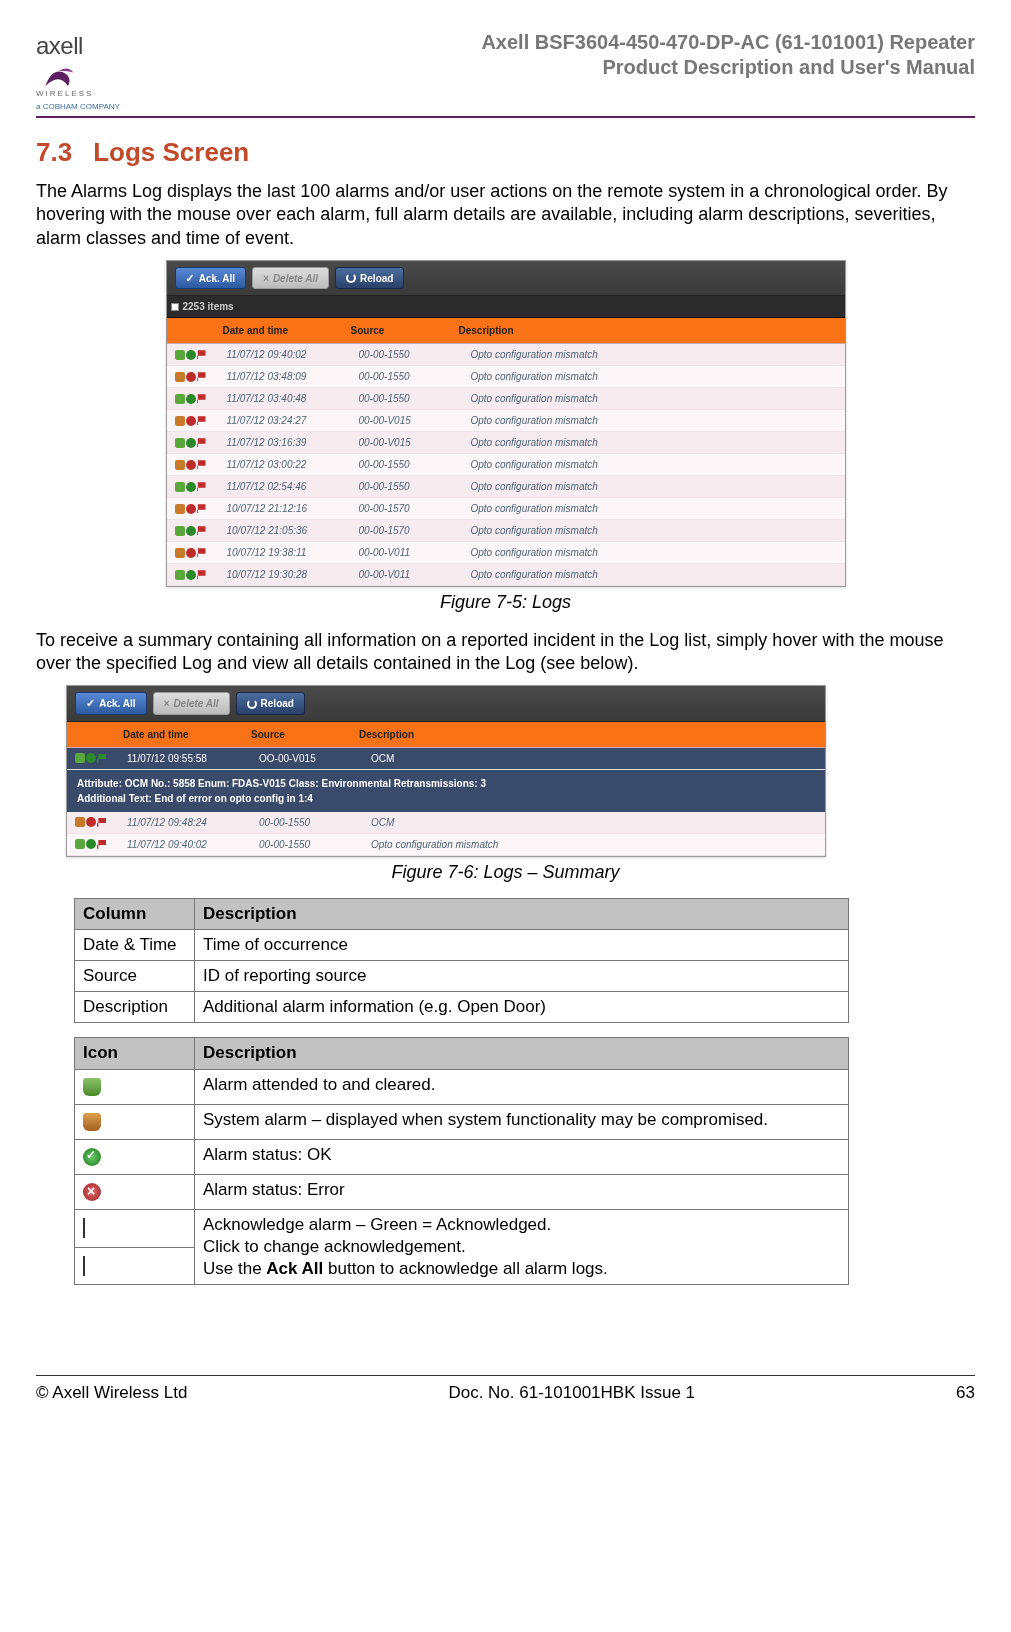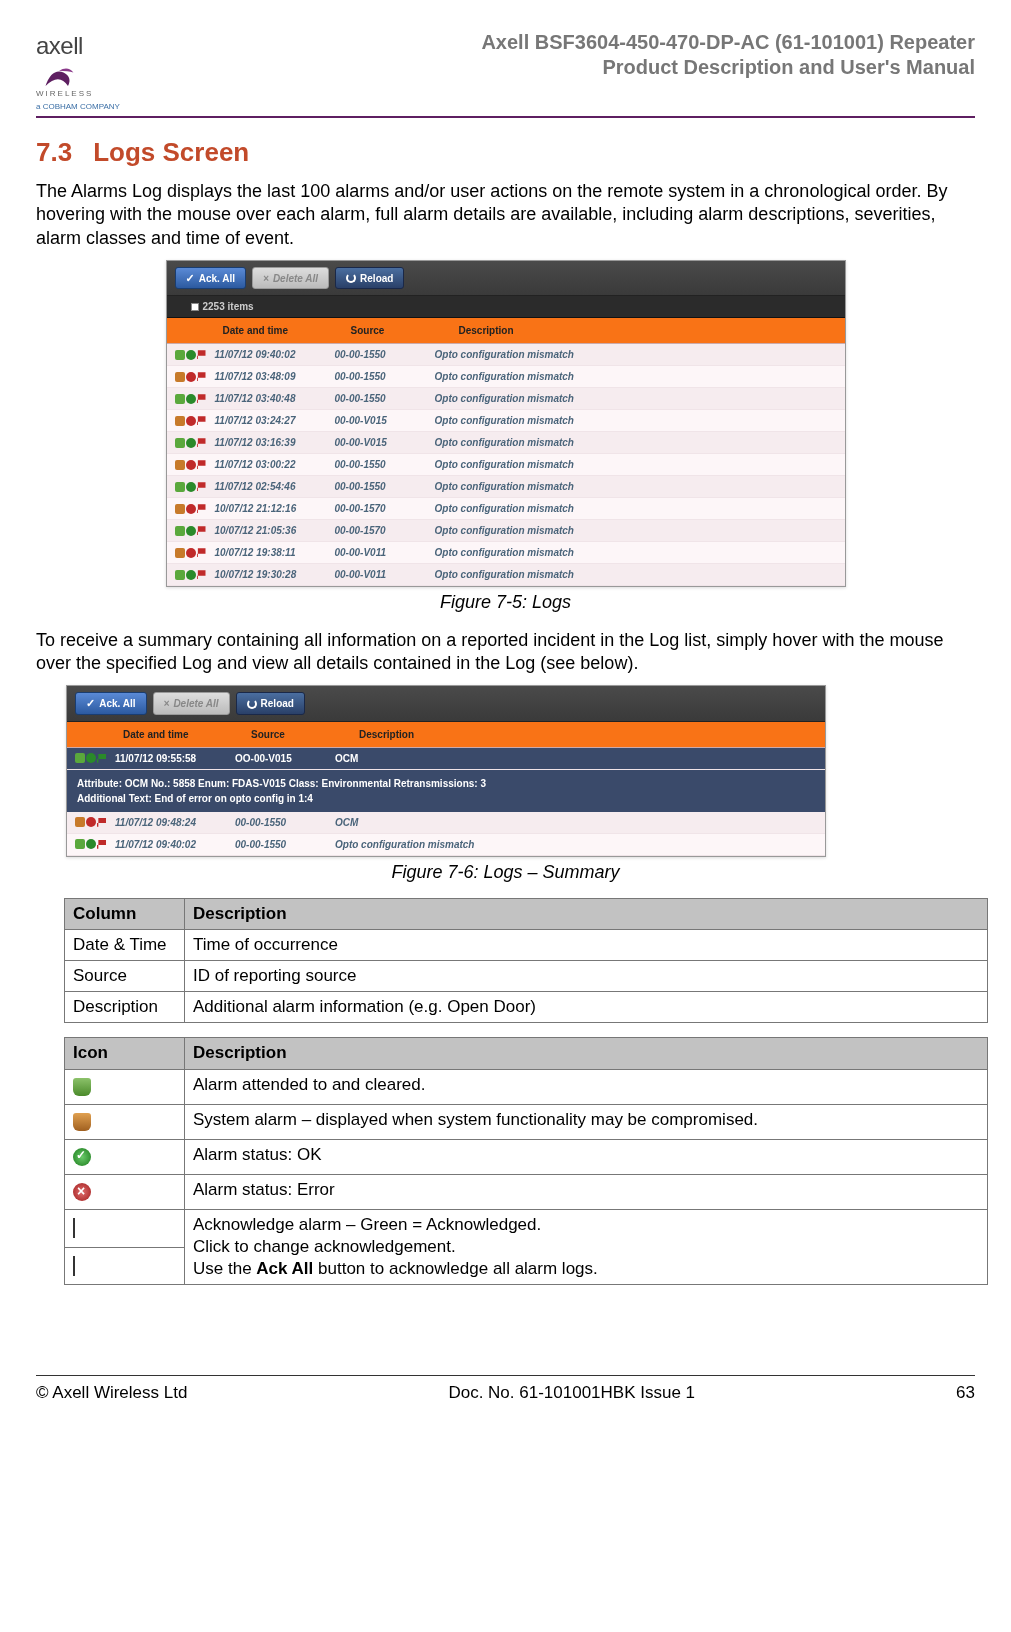--- a/index.html
+++ b/index.html
@@ -62,41 +62,40 @@
     color: #fff;
     font-size: 10px;
     font-weight: 700;
   }
   .btn-blue { background: linear-gradient(#5a8ad6,#2c5aa0); border: 1px solid #1a3d70; }
   .btn-gray { background: linear-gradient(#ddd,#bbb); color: #888; border: 1px solid #999; font-style: italic; }
   .btn-dark { background: linear-gradient(#4a6ea0,#2a4068); border: 1px solid #1a2848; }
   .btn-reload-icon { display:inline-block; width:10px; height:10px; border:2px solid #fff; border-radius:50%; border-top-color:transparent; }
   .btn-check { font-size: 11px; }
 
-  .items-bar { background: #2b2b2b; color: #ccc; padding: 4px 24px; font-weight: 700; border-bottom: 1px solid #111; display:flex; align-items:center; gap:4px; }
+  .items-bar { background: #2b2b2b; color: #ccc; padding: 4px 4px; font-weight: 700; border-bottom: 1px solid #111; display:flex; align-items:center; gap:4px; }
   .items-bar .sq { display:inline-block; width:8px; height:8px; background:#fff; border:1px solid #888; }
   .col-head {
     background: #f97316;
     padding: 6px 8px;
     display: grid;
     grid-template-columns: 40px 120px 100px 1fr;
     gap: 8px;
     font-weight: 700;
     font-size: 10px;
     color: #222;
     border-bottom: 1px solid #caa;
   }
   .log-rows .row {
     display: grid;
     grid-template-columns: 40px 120px 100px 1fr;
-    gap: 0;
+    gap: 12px;
     padding: 4px 8px;
     font-size: 10px;
     border-bottom: 1px solid #f0e4e8;
-    font-weight: bold;
   }
   .row-a { background: #f6ecef; }
   .row-b { background: #fdf6f8; }
   .row-sel { background: #3a4a6a; color: #fff; }
   .detail-bar {
     background: #3a4a6a;
     color: #fff;
     padding: 6px 10px;
     font-size: 10px;
     line-height: 1.5;
@@ -111,23 +110,23 @@
   .ico-flag-red { width:9px; height:9px; background:#c02a2a; clip-path: polygon(0 0,100% 0,100% 60%,0 60%,0 100%,15% 100%,15% 0); }
   .ico-flag-green { width:9px; height:9px; background:#2a8a2a; clip-path: polygon(0 0,100% 0,100% 60%,0 60%,0 100%,15% 100%,15% 0); }
   .td-dt, .td-src, .td-desc { color: #4a647a; font-style: italic; }
   .row-sel .td-dt, .row-sel .td-src, .row-sel .td-desc { color: #fff; font-style: normal; }
 
   .caption { text-align: center; font-style: italic; margin: 4px 0 14px 0; }
 
   .app-shot.wide { width: 760px; margin-left: 30px; margin-right: auto; }
 
   table.doc {
-    width: 924px;
+    width: 775px;
     border-collapse: collapse;
-    margin: 8px 0 14px 28px;
+    margin: 8px 0 14px 38px;
     font-size: 17px;
   }
   table.doc th, table.doc td {
     border: 1px solid #777;
     padding: 4px 8px;
     text-align: left;
     vertical-align: top;
   }
   table.doc th {
     background: #c2c2c2;

